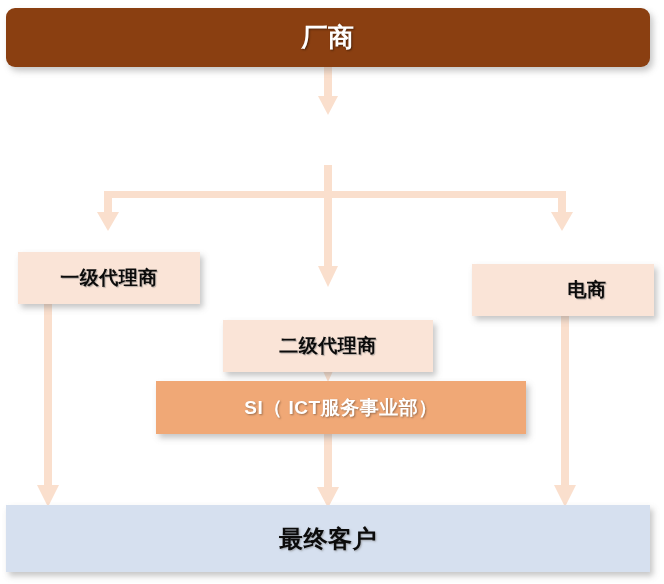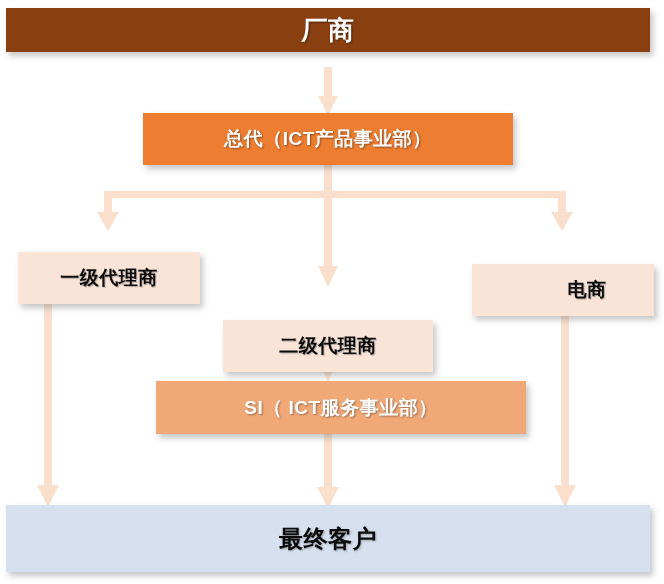--- a/index.html
+++ b/index.html
@@ -118,27 +118,24 @@
       </g>
 
       <g>
         <rect x="561" y="281" width="8" height="207" fill="#fadfcd"></rect>
         <polygon points="554,485 576,485 565,507" fill="#fadfcd"></polygon>
       </g>
 
     </svg>
   </div>
 
-  <div class="node vendor" style="left:6px; top:8px; width:644px; height:44px;">
+  <div class="node vendor" style="left:6px; top:8px; width:644px; height:59px;border-radius:9px;">
     <span>厂商</span>
   </div>
 
-  <div class="node distributor" style="left:143px; top:113px; width:370px; height:52px;">
-    <span>总代（ICT产品事业部）</span>
-  </div>
 
   <div class="node agent" style="left:18px; top:228px; width:182px; height:52px;">
     <span>一级代理商</span>
   </div>
 
   <div class="node agent" style="left:223px; top:296px; width:210px; height:52px;">
     <span>二级代理商</span>
   </div>
 
   <div class="node agent" style="left:472px; top:240px; width:182px; height:52px;padding-left:48px;">

